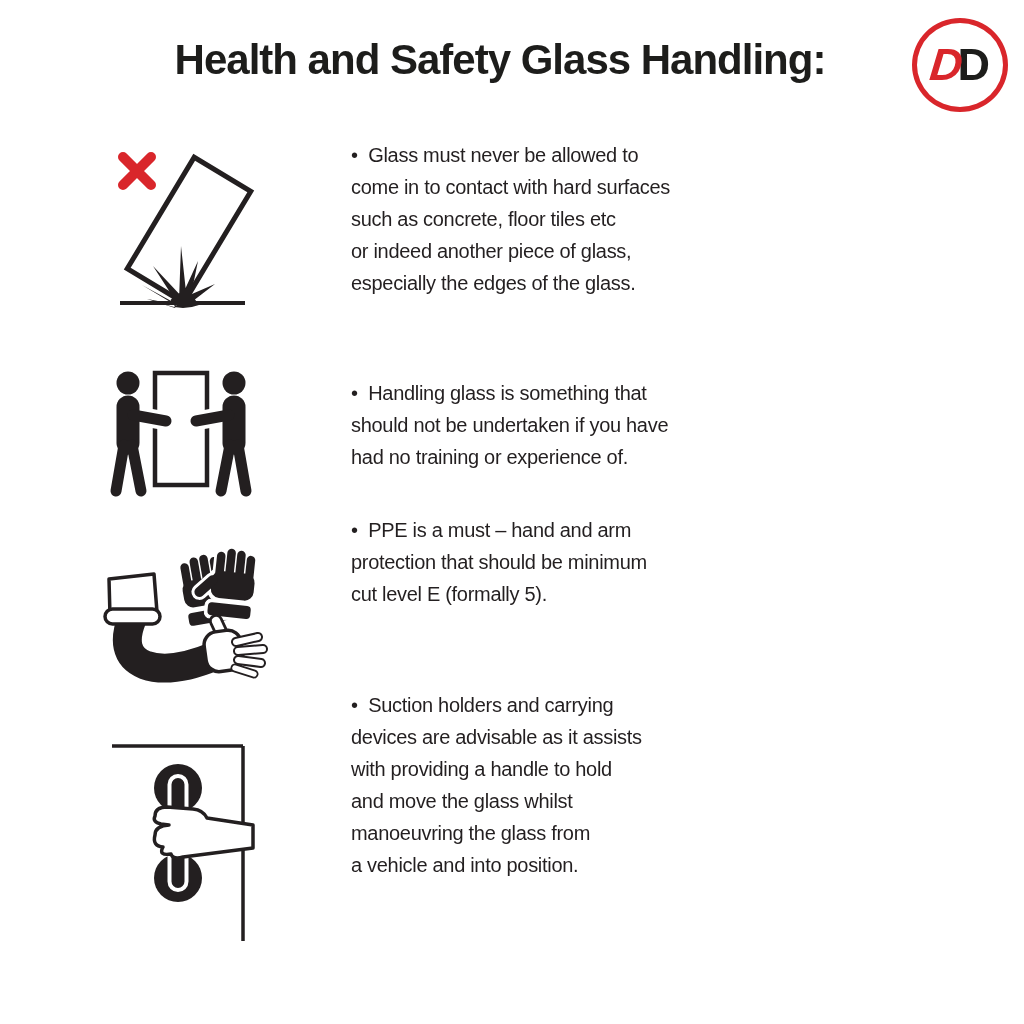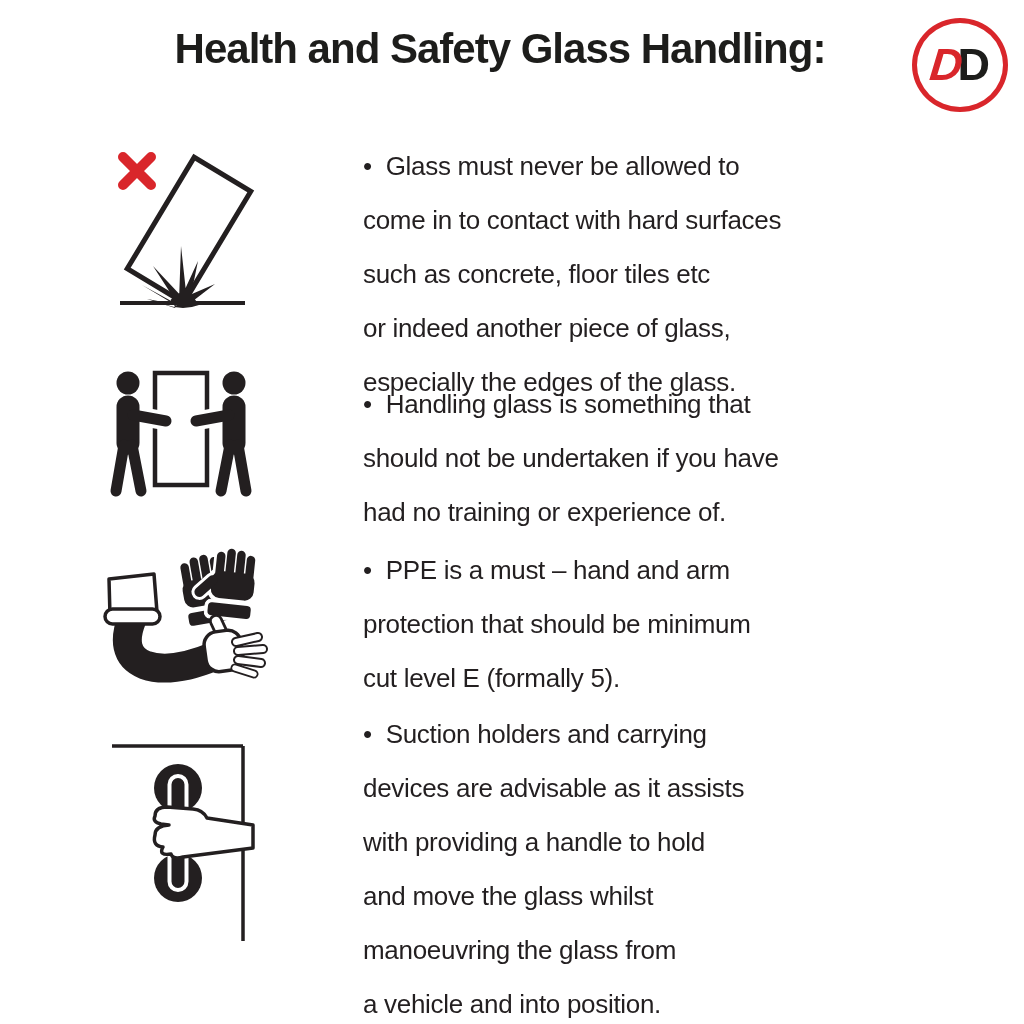--- a/index.html
+++ b/index.html
@@ -1,42 +1,42 @@
 <!DOCTYPE html>
 <html><head>
 <meta charset="utf-8">
 <style>
   html,body{margin:0;padding:0;}
   body{
     width:1024px;height:1024px;background:#ffffff;position:relative;overflow:hidden;
     font-family:"Liberation Sans", sans-serif;color:#231f20;
   }
   .title{
-    position:absolute;top:25px;left:0;width:1024px;box-sizing:border-box;padding-right:24px;
+    position:absolute;top:36px;left:0;width:1024px;box-sizing:border-box;padding-right:24px;
     text-align:center;font-size:42px;font-weight:700;letter-spacing:-1px;color:#1d1d1b;
   }
   .logo{
     position:absolute;top:18px;right:16px;width:86px;height:84px;background:#fff;
     border:5px solid #d9262b;border-radius:50%;
     display:flex;align-items:center;justify-content:center;
   }
   .logo .d1{
     color:#d9262b;font-weight:700;font-size:45px;font-style:italic;
     transform:skewX(-6deg);margin-right:-5px;z-index:1;
   }
   .logo .d2{color:#1d1d1b;font-weight:700;font-size:45px;}
   .item-text{
     position:absolute;left:351px;width:585px;
-    font-size:26px;line-height:54px;letter-spacing:-0.3px;
-    white-space:pre-line;color:#231f20;margin-left:12px;
+    font-size:20px;line-height:32px;letter-spacing:-0.3px;
+    white-space:pre-line;color:#231f20;
   }
   #text-1{top:139px}
   #text-2{top:377px}
-  #text-3{top:543px}
-  #text-4{top:707px}
+  #text-3{top:514px}
+  #text-4{top:689px}
   .icon{position:absolute;}
   #icon-1{left:95px;top:130px;width:210px;height:200px;}
   #icon-2{left:108px;top:367px;width:150px;height:140px;}
   #icon-3{left:95px;top:533px;width:205px;height:155px;}
   #icon-4{left:105px;top:738px;width:150px;height:212px;}
 </style>
 </head>
 <body>
 
 <div>

